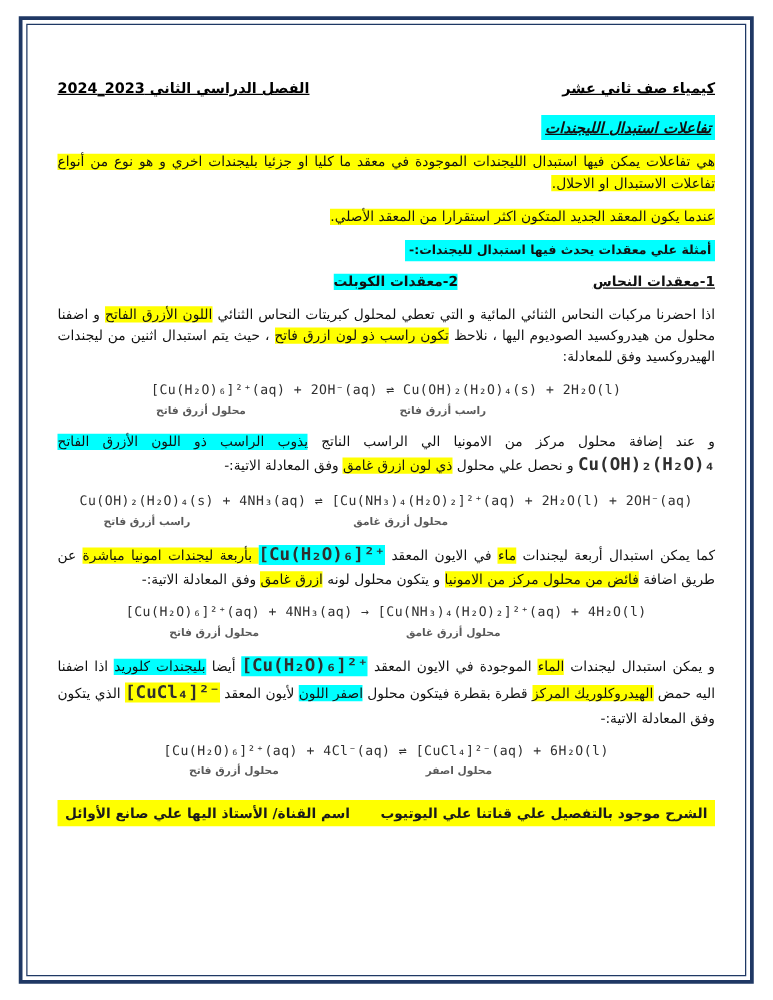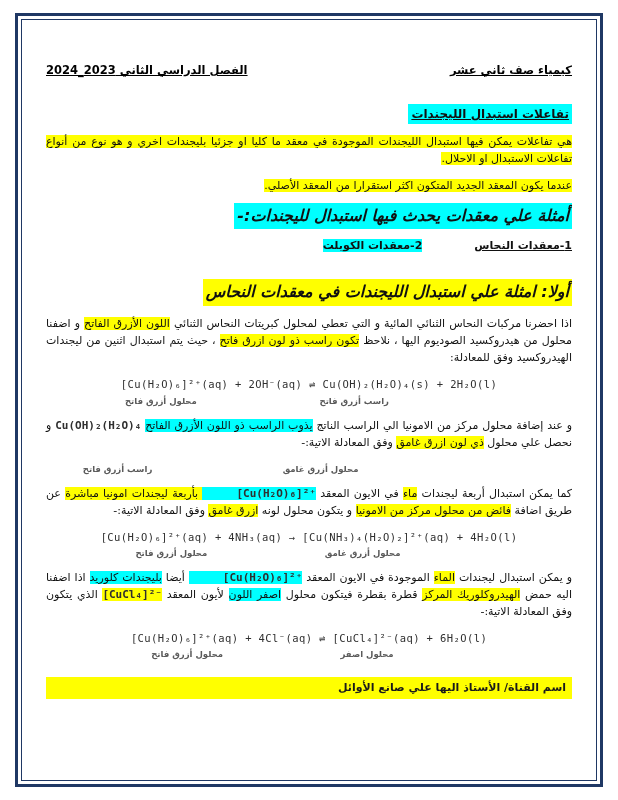--- a/index.html
+++ b/index.html
@@ -24,36 +24,36 @@
   }
   .header-row{
     display:flex;justify-content:space-between;align-items:baseline;
     font-weight:bold;font-size:11.5px;color:#000;
   }
   .header-row span{text-decoration:underline;text-align:center;}
   .block{margin-top:9px;}
   .hl-y{background:var(--yellow);margin-top:16px;}
   .hl-c{background:var(--cyan);}
   .inline-hl{display:inline-block;padding:1px 3px;}
-  .title-line{margin-top:24px;}
+  .title-line{margin-top:12px;font-style:italic;}
   .title-line .inline-hl{font-weight:bold;text-decoration:underline;font-size:12px;}
   .q-line .inline-hl{font-weight:bold;text-decoration:underline;font-size:11.5px;}
-  .heading-line .inline-hl{font-weight:bold;font-size:16px;font-style:italic;}
+  .heading-line .inline-hl{font-weight:bold;font-size:10px;}
   .para{margin:9px 0 4px;text-align:justify;}
   .examples-row{margin-top:8px;font-weight:bold;}
   .examples-row .ex1{text-decoration:underline;}
-  .examples-row .ex2{margin-right:48px;}
+  .examples-row .ex2{margin-right:104px;}
   .seg-y{background:var(--yellow);}
   .seg-c{background:var(--cyan);}
   .seg-f,.seg-fc,.seg-fy{
     direction:ltr;unicode-bidi:isolate;
     font-family:"DejaVu Sans Mono","DejaVu Sans",monospace;
-    font-weight:bold;font-size:11px;color:var(--eq-ink);
+    font-weight:bold;font-size:14px;color:var(--eq-ink);
   }
-  .seg-fc{background:var(--cyan);padding-left:34px;}
+  .seg-fc{background:var(--cyan);}
   .seg-fy{background:var(--yellow);}
   .eq-block{margin-top:10px;}
   .eq-line{
     direction:ltr;text-align:center;
     font-family:"DejaVu Sans Mono","DejaVu Sans",monospace;
     font-weight:normal;font-size:10.5px;letter-spacing:0.4px;color:var(--eq-ink);
   }
   .eq-labels{
     position:relative;height:15px;direction:ltr;
     font-size:8.5px;font-weight:bold;color:var(--label-ink);letter-spacing:1px;
@@ -93,37 +93,35 @@
 
   <div class="block heading-line">
     <span class="inline-hl hl-c">أمثلة علي معقدات يحدث فيها استبدال لليجندات:-</span>
   </div>
 
   <div class="examples-row">
     <span class="ex1">1-معقدات النحاس</span>
     <span class="ex2 hl-c">2-معقدات الكوبلت</span>
   </div>
 
-  <div class="block heading-line">
-    <span class="inline-hl hl-y">أولا: امثلة علي استبدال الليجندات في معقدات النحاس</span>
-  </div>
 
   <p class="para"><span>اذا احضرنا مركبات النحاس الثنائي المائية و التي تعطي لمحلول كبريتات النحاس الثنائي </span><span class="seg-y">اللون الأزرق الفاتح</span><span> و اضفنا محلول من هيدروكسيد الصوديوم اليها ، نلاحظ </span><span class="seg-y">تكون راسب ذو لون ازرق فاتح</span><span> ، حيث يتم استبدال اثنين من ليجندات الهيدروكسيد وفق للمعادلة:</span></p>
 
   <div class="eq-block">
     <div class="eq-line">[Cu(H₂O)₆]²⁺(aq) + 2OH⁻(aq) ⇌ Cu(OH)₂(H₂O)₄(s) + 2H₂O(l)</div>
     <div class="eq-labels">
       <span style="left:15%">محلول أزرق فاتح</span>
       <span style="left:52%">راسب أزرق فاتح</span>
     </div>
   </div>
 
   <p class="para"><span>و عند إضافة محلول مركز من الامونيا الي الراسب الناتج </span><span class="seg-c">يذوب الراسب ذو اللون الأزرق الفاتح</span><span> </span><span class="seg-f">Cu(OH)₂(H₂O)₄</span><span> و نحصل علي محلول </span><span class="seg-y">ذي لون ازرق غامق</span><span> وفق المعادلة الاتية:-</span></p>
 
   <div class="eq-block">
+    <div class="eq-line">Cu(OH)₂(H₂O)₄(s) + 4NH₃(aq) ⇌ [Cu(NH₃)₄(H₂O)₂]²⁺(aq) + 2H₂O(l) + 2OH⁻(aq)</div>
     <div class="eq-labels">
       <span style="left:7%">راسب أزرق فاتح</span>
       <span style="left:45%">محلول أزرق غامق</span>
     </div>
   </div>
 
   <p class="para"><span>كما يمكن استبدال أربعة ليجندات </span><span class="seg-y">ماء</span><span> في الايون المعقد </span><span class="seg-fc">[Cu(H₂O)₆]²⁺</span><span class="seg-y"> بأربعة ليجندات امونيا مباشرة</span><span> عن طريق اضافة </span><span class="seg-y">فائض من محلول مركز من الامونيا</span><span> و يتكون محلول لونه </span><span class="seg-y">ازرق غامق</span><span> وفق المعادلة الاتية:-</span></p>
 
   <div class="eq-block">
     <div class="eq-line">[Cu(H₂O)₆]²⁺(aq) + 4NH₃(aq) → [Cu(NH₃)₄(H₂O)₂]²⁺(aq) + 4H₂O(l)</div>
@@ -137,16 +135,17 @@
 
   <div class="eq-block">
     <div class="eq-line">[Cu(H₂O)₆]²⁺(aq) + 4Cl⁻(aq) ⇌ [CuCl₄]²⁻(aq) + 6H₂O(l)</div>
     <div class="eq-labels">
       <span style="left:20%">محلول أزرق فاتح</span>
       <span style="left:56%">محلول اصفر</span>
     </div>
   </div>
 
   <div class="footer-bar">
+    <span>الشرح موجود بالتفصيل علي قناتنا علي اليوتيوب</span>
     <span>اسم القناة/ الأستاذ اليها علي صانع الأوائل</span>
   </div>
 
 </div>
 
 </body></html>

